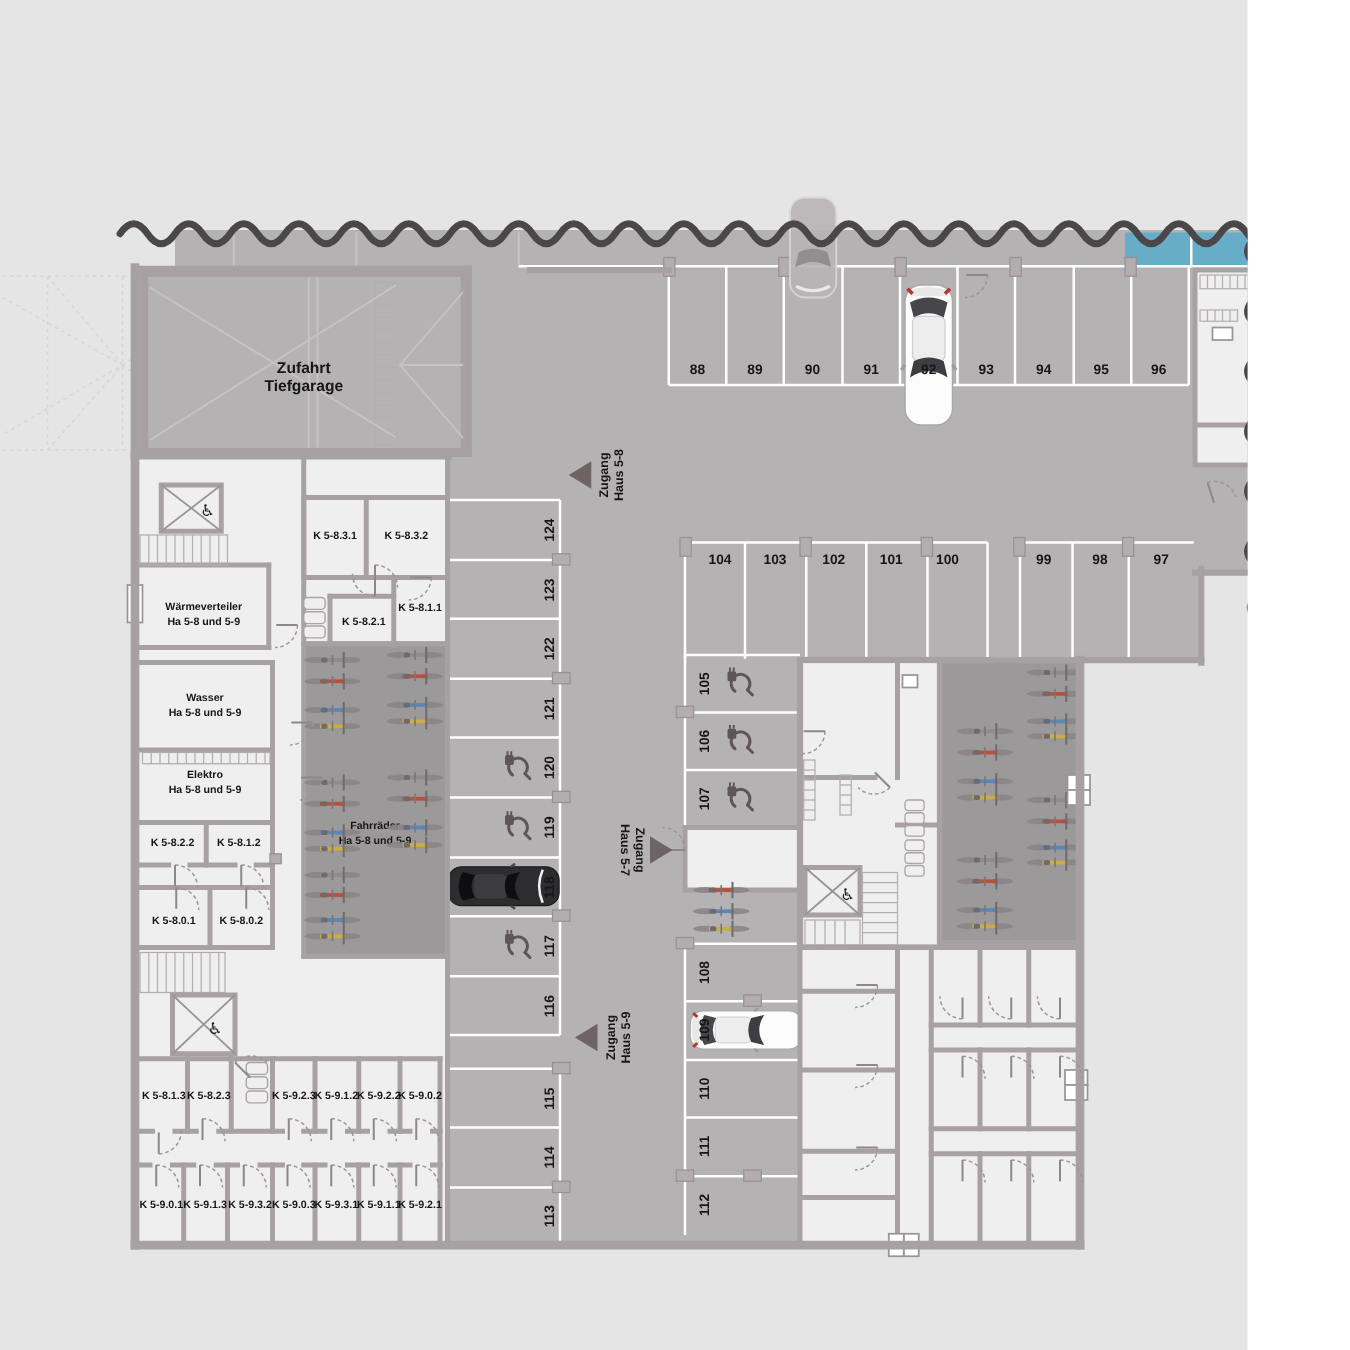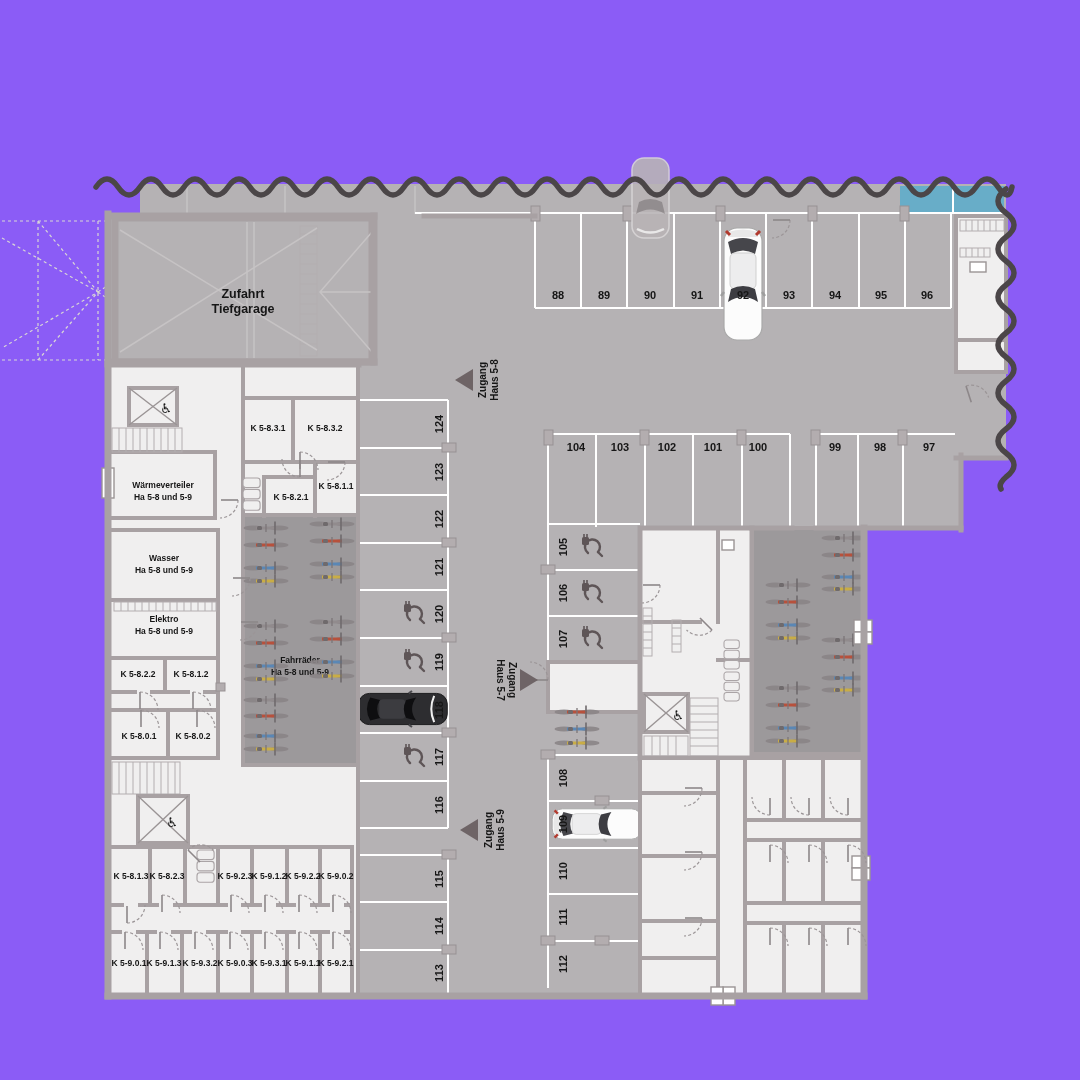--- a/index.html
+++ b/index.html
@@ -1,16 +1,16 @@
 <!DOCTYPE html>
 <html><head>
 <meta charset="utf-8">
 <style>
   html,body{margin:0;padding:0;background:#ffffff;}
-  .stage{position:relative;width:1080px;height:1080px;background:#8b5cf6;overflow:hidden;
+  .stage{position:relative;width:998px;height:1080px;background:#e5e5e5;overflow:hidden;
          font-family:"Liberation Sans",sans-serif;}
   svg{position:absolute;left:0;top:0;}
   .floor{fill:#b5b2b4;}
   .bikefloor{fill:#9c999b;stroke:#a8a1a3;stroke-width:4;}
   .roomfill{fill:#f0efef;}
   .wall{stroke:#a8a1a3;fill:none;stroke-linecap:square;}
   .w6{stroke-width:7;} .w5{stroke-width:5;} .w4{stroke-width:4;}
   .sline{stroke:#ffffff;stroke-width:2;fill:none;}
   .thinline{stroke:#c6c3c4;stroke-width:1.5;}
   .pillar{fill:#b3adaf;stroke:#979193;stroke-width:1;}

